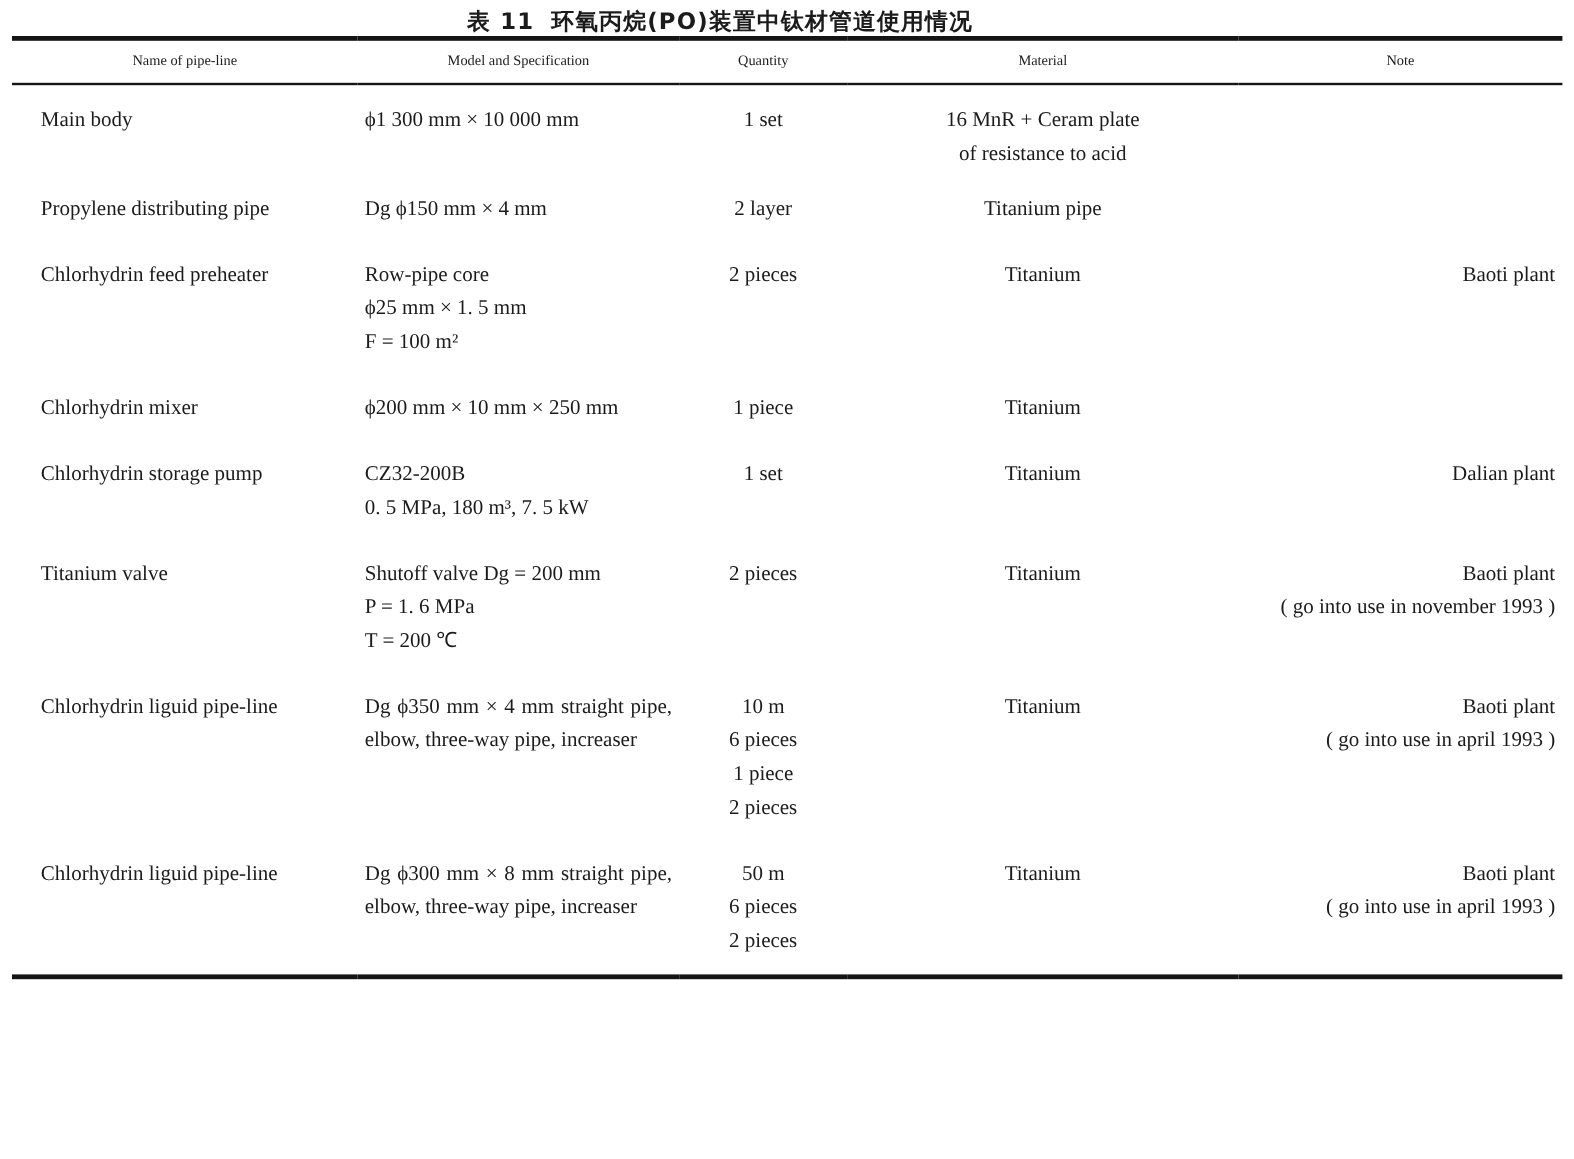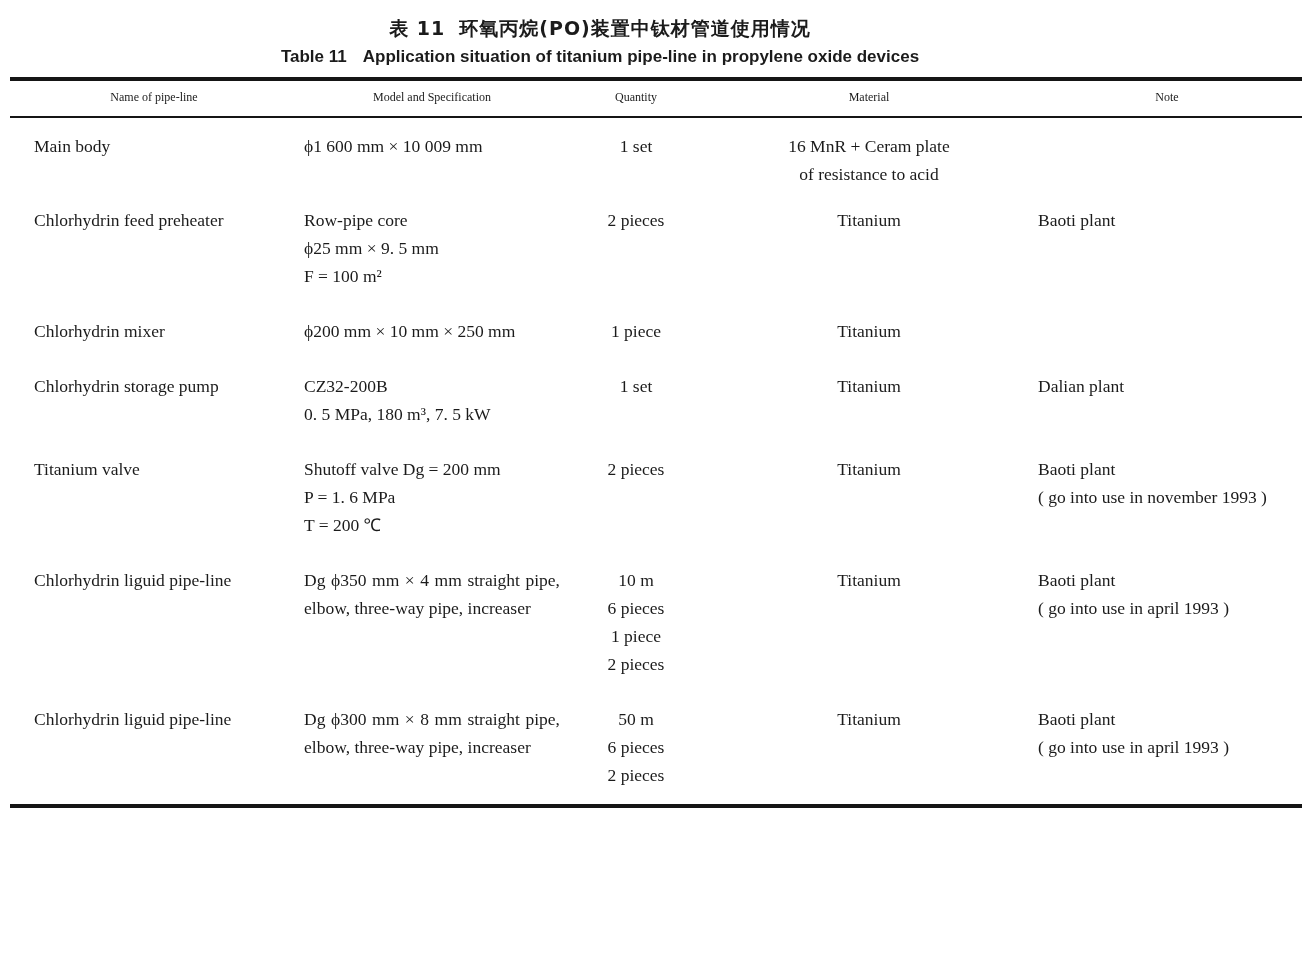--- a/index.html
+++ b/index.html
@@ -11,21 +11,21 @@
     width: 1312px;
     height: 966px;
     font-family: "Liberation Serif", serif;
     color: #1b1b1b;
     overflow: hidden;
   }
   .page {
     width: 1200px;
     height: 966px;
     box-sizing: border-box;
-    padding-top: 16px;
+    padding-top: 6px;
   }
   .title-cn {
     text-align: center;
     font-family: "DejaVu Sans", sans-serif;
     font-weight: bold;
     font-size: 19px;
     line-height: 24px;
     letter-spacing: 1px;
   }
   .title-cn .t-label { margin-right: 14px; }
@@ -65,35 +65,32 @@
     font-size: 17.5px;
     line-height: 28px;
     padding: 12px 6px 15px 6px;
   }
   tbody tr:first-child td { padding-top: 14px; padding-bottom: 6px; }
   td.col-name  { text-align: left; padding-left: 24px; }
   td.col-model { text-align: left; }
   td.col-model .line { text-align: justify; }
   td.col-quantity { text-align: center; }
   td.col-material { text-align: center; }
-  td.col-note     { text-align: left; }
+  td.col-note     { text-align: right; }
   .line { min-height: 28px; }
 </style>
 </head>
 <body>
 
 <div class="page">
 
   <div class="title-cn">
     <span class="t-label">表 11</span><span>环氧丙烷(PO)装置中钛材管道使用情况</span>
   </div>
 
-  <div class="title-en">
-    <span class="t-label">Table 11</span><span>Application situation of titanium pipe-line in propylene oxide devices</span>
-  </div>
 
   <table class="main">
     <colgroup>
       <col class="c-name">
       <col class="c-model">
       <col class="c-quantity">
       <col class="c-material">
       <col class="c-note">
     </colgroup>
     <thead>
@@ -104,38 +101,53 @@
           <th>Material</th>
           <th>Note</th>
         </tr>
     </thead>
     <tbody id="table-body">
         <tr>
           <td class="col-name">
             <div class="line">Main body</div>
           </td>
           <td class="col-model">
-            <div class="line">ϕ1 600 mm × 10 009 mm</div>
+            <div class="line">ϕ1 300 mm × 10 000 mm</div>
           </td>
           <td class="col-quantity">
             <div class="line">1 set</div>
           </td>
           <td class="col-material">
             <div class="line">16 MnR + Ceram plate</div>
             <div class="line">of resistance to acid</div>
           </td>
           <td class="col-note"></td>
         </tr>
         <tr>
           <td class="col-name">
+            <div class="line">Propylene distributing pipe</div>
+          </td>
+          <td class="col-model">
+            <div class="line">Dg ϕ150 mm × 4 mm</div>
+          </td>
+          <td class="col-quantity">
+            <div class="line">2 layer</div>
+          </td>
+          <td class="col-material">
+            <div class="line">Titanium pipe</div>
+          </td>
+          <td class="col-note"></td>
+        </tr>
+        <tr>
+          <td class="col-name">
             <div class="line">Chlorhydrin feed preheater</div>
           </td>
           <td class="col-model">
             <div class="line">Row-pipe core</div>
-            <div class="line">ϕ25 mm × 9. 5 mm</div>
+            <div class="line">ϕ25 mm × 1. 5 mm</div>
             <div class="line">F = 100 m²</div>
           </td>
           <td class="col-quantity">
             <div class="line">2 pieces</div>
           </td>
           <td class="col-material">
             <div class="line">Titanium</div>
           </td>
           <td class="col-note">
             <div class="line">Baoti plant</div>

